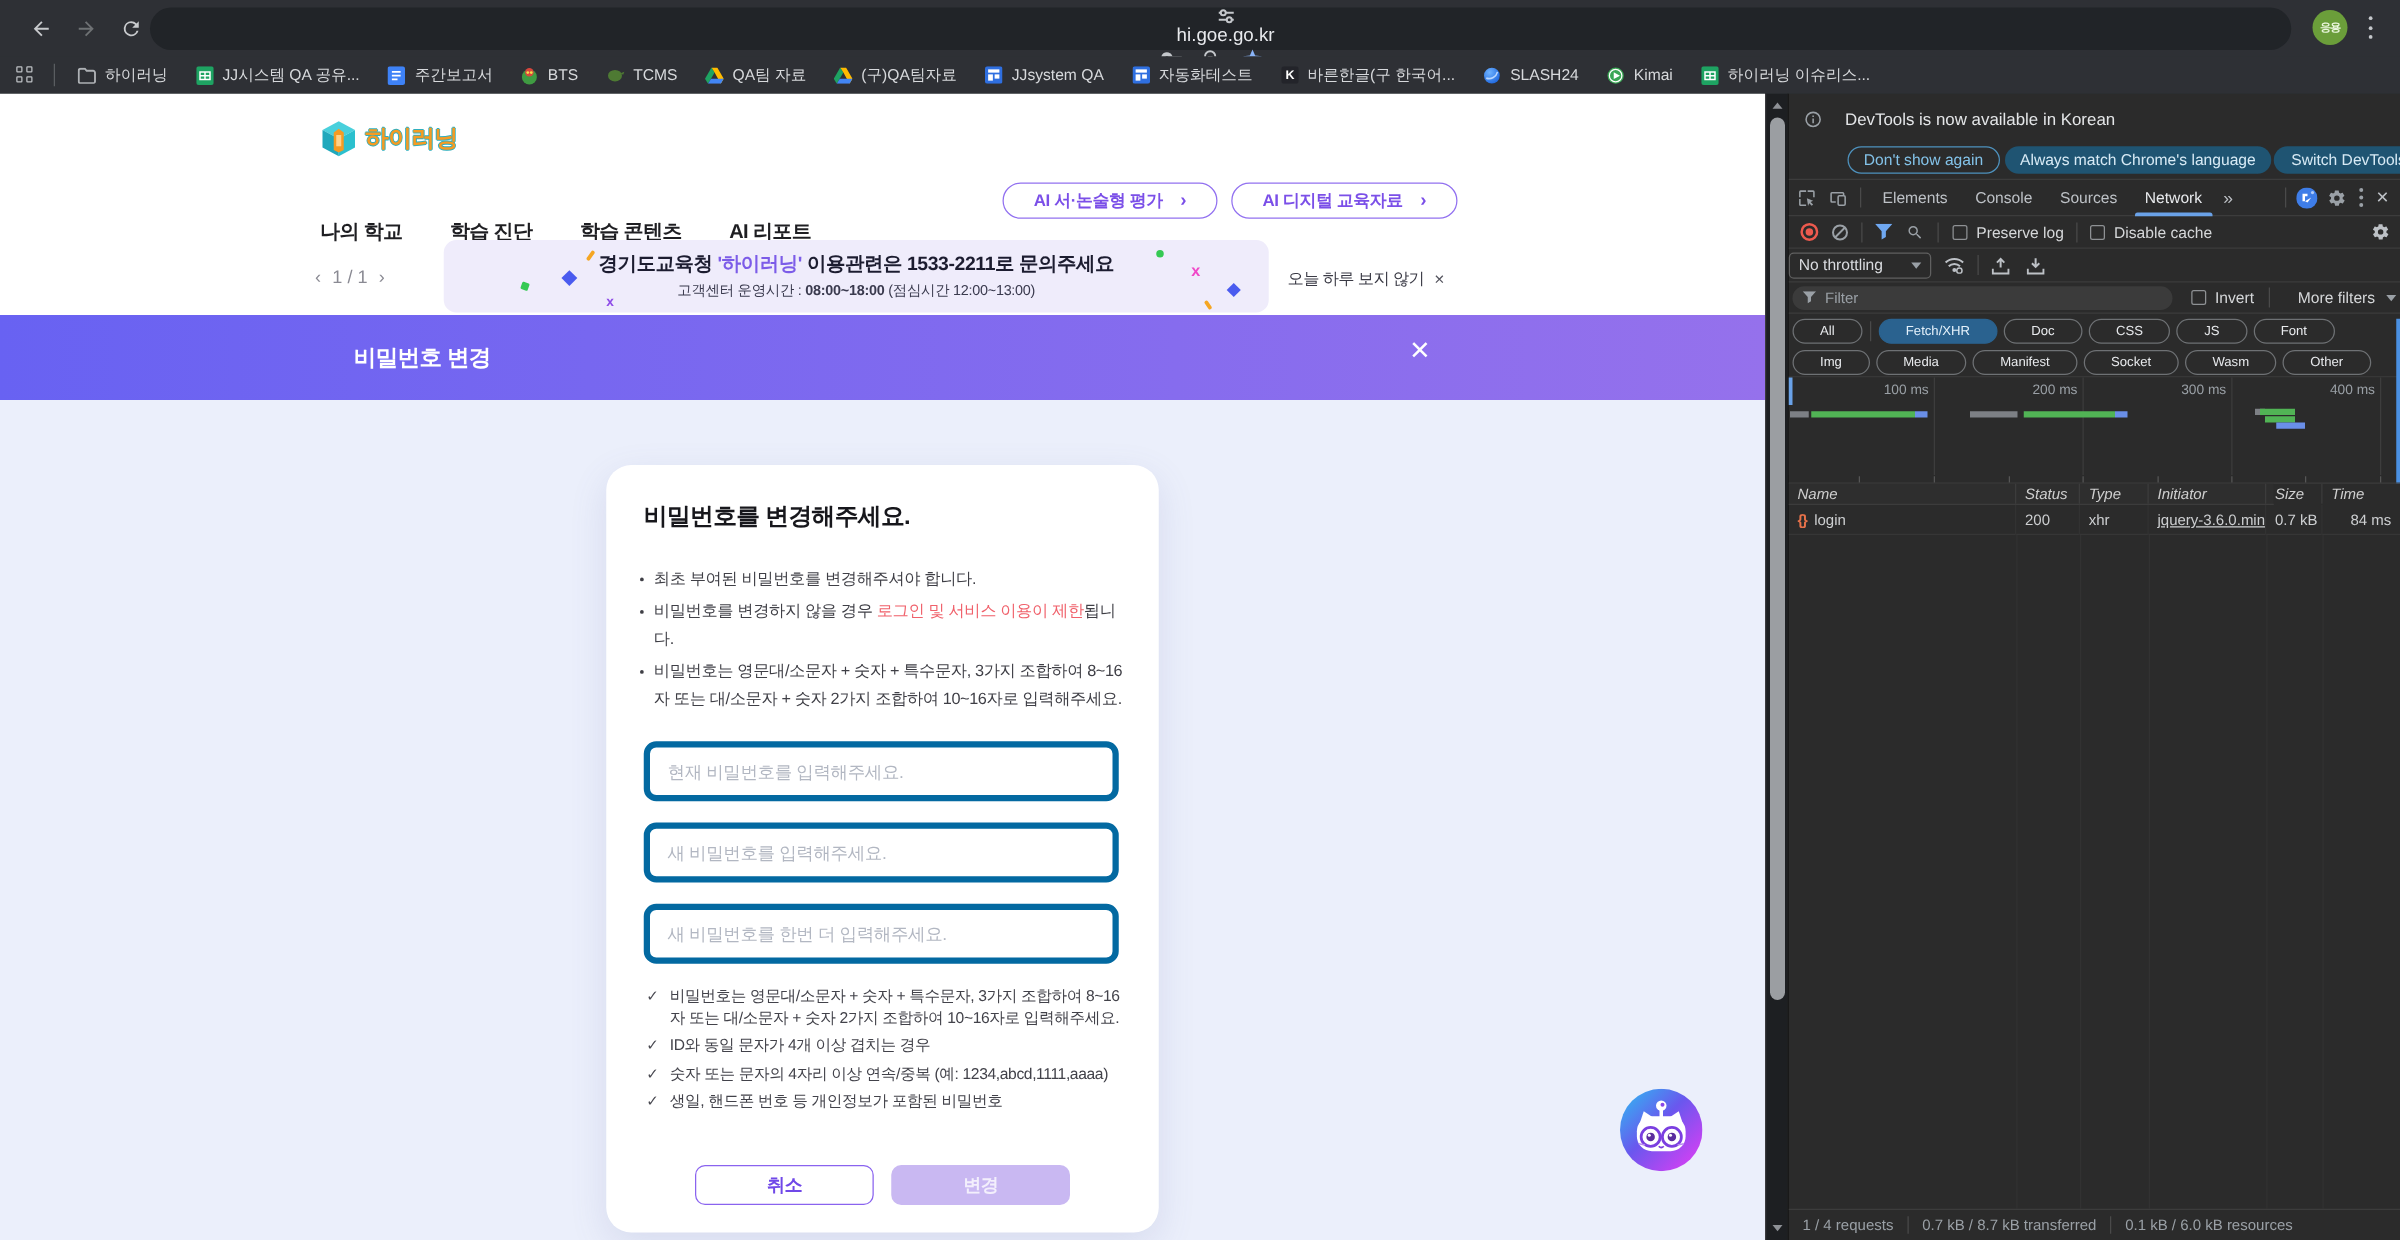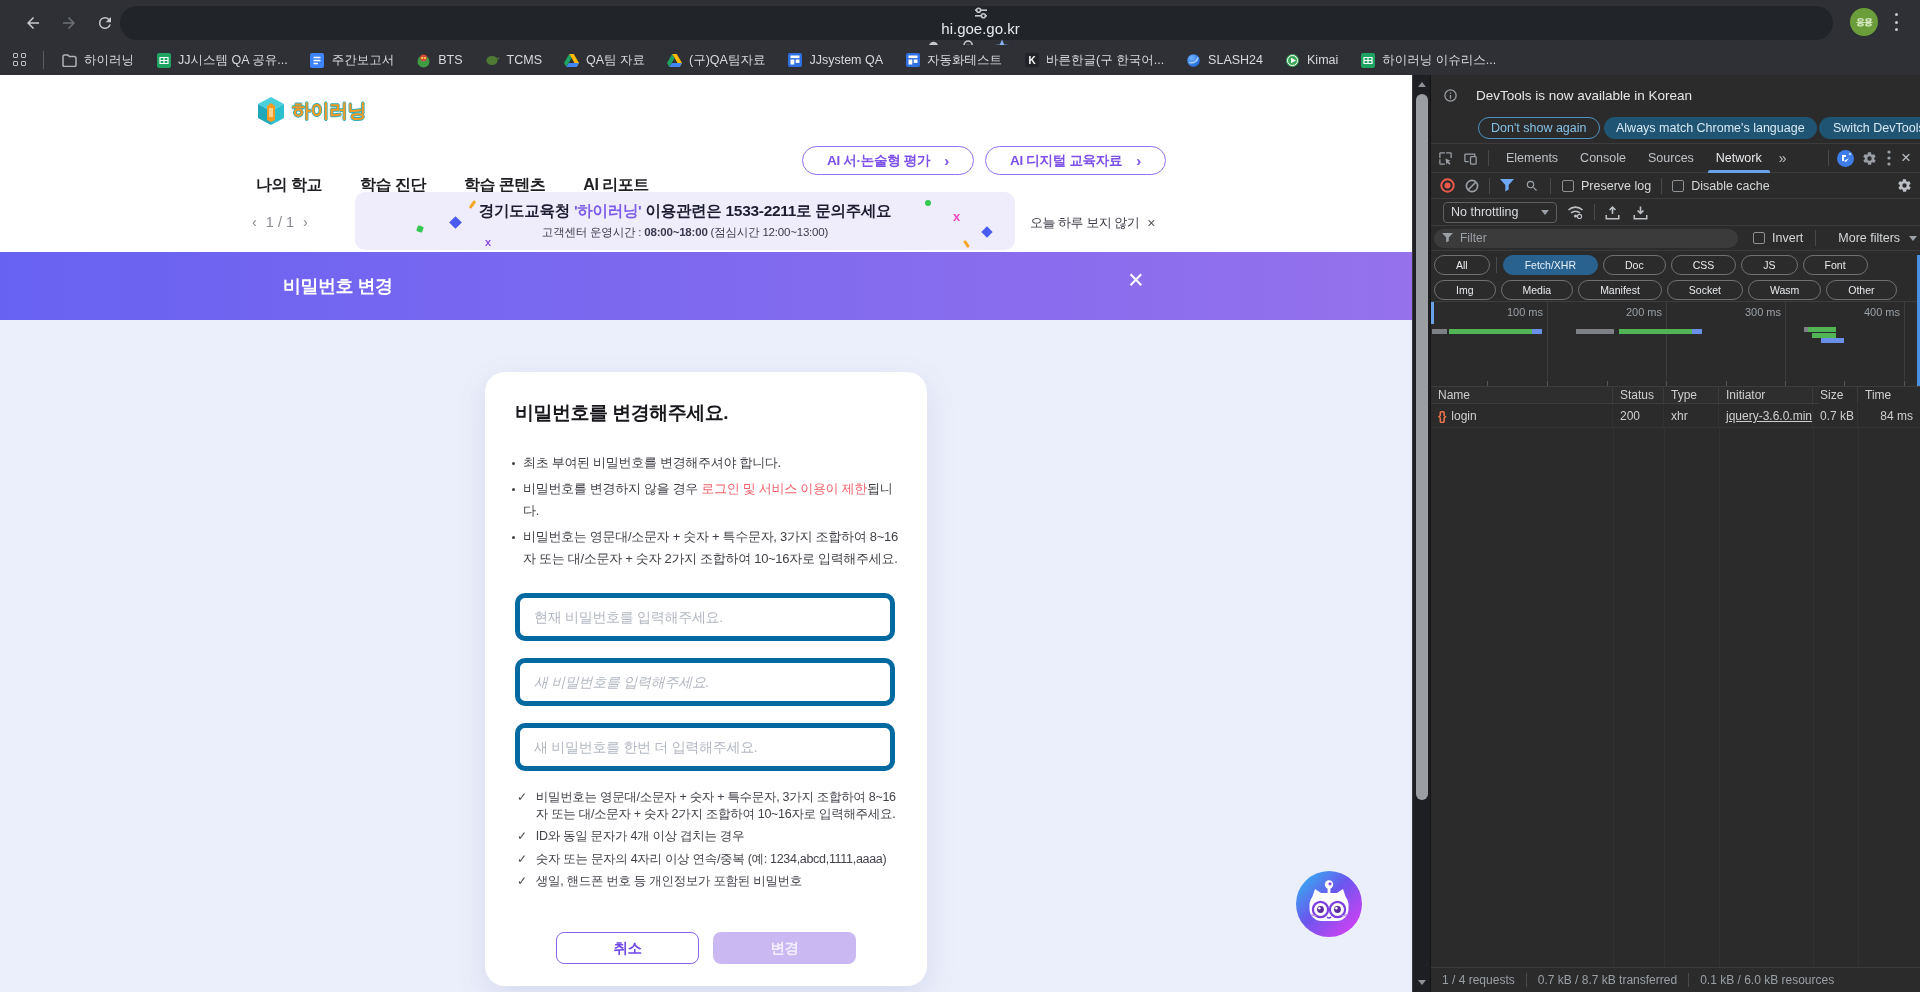--- a/index.html
+++ b/index.html
@@ -84,36 +84,36 @@
 #tabbar { position:absolute; left:0; top:69px; width:490px; height:29px; border-bottom:1px solid #3C3C3C; display:flex; align-items:center; }
 .tbicon { display:flex; align-items:center; justify-content:center; flex:0 0 auto; }
 .vdiv { width:1px; height:16px; background:#4A4A4A; flex:0 0 auto; }
 .dtab { height:29px; display:flex; align-items:center; padding:0 11px; font-size:12.5px; color:#BDC1C6; position:relative; flex:0 0 auto;}
 .dtab.active { color:#E8EAED; }
 .dtab.active::after { content:""; position:absolute; left:3px; right:3px; bottom:0; height:3px; background:#6AA2E8; border-radius:2px 2px 0 0; }
 #nettools { position:absolute; left:0; top:98px; width:490px; height:26px; border-bottom:1px solid #3C3C3C; display:flex; align-items:center; }
 .cb { width:12px; height:12px; border:1px solid #8E9194; border-radius:2px; flex:0 0 auto; }
 .ntlabel { font-size:12.5px; color:#D5D7D9; margin-left:7px; white-space:nowrap;}
 #throttlerow { position:absolute; left:0; top:124px; width:490px; height:27px; border-bottom:1px solid #3C3C3C; display:flex; align-items:center; }
-#throttle { margin-left:12px; width:114px; height:21px; border:1px solid #606060; border-radius:4px; display:flex; align-items:center; justify-content:space-between; padding:0 7px; font-size:12.5px; color:#DADCE0; background:#2B2B2B;}
+#throttle { margin-left:0; width:114px; height:21px; border:1px solid #606060; border-radius:4px; display:flex; align-items:center; justify-content:space-between; padding:0 7px; font-size:12.5px; color:#DADCE0; background:#2B2B2B;}
 #filterrow { position:absolute; left:0; top:151px; width:490px; height:25px; border-bottom:1px solid #3C3C3C; display:flex; align-items:center; }
 #filterbox { margin-left:3px; width:304px; height:19px; background:#3B3B3B; border-radius:10px; display:flex; align-items:center; padding:0 8px; gap:7px;}
 #filterbox span { font-size:12px; color:#9AA0A6; }
 .caret { width:0; height:0; border-left:4px solid transparent; border-right:4px solid transparent; border-top:5px solid #9AA0A6; }
 #chiprow { position:absolute; left:0; top:176px; width:490px; height:51px; border-bottom:1px solid #3C3C3C; display:flex; flex-wrap:wrap; align-content:flex-start; gap:5px; padding:4px 0 0 3px; }
 .chip { height:20px; border:1px solid #6E7174; border-radius:10px; display:flex; align-items:center; padding:0 21px; font-size:10.5px; color:#E8EAED; white-space:nowrap; flex:0 0 auto;}
 .chip.sel { background:#2A628F; border-color:#2A628F; color:#E4F1FB; }
 .chipdiv { width:1px; height:16px; background:#4A4A4A; margin:2px 1px 0; flex:0 0 auto;}
 #timeline { position:absolute; left:0; top:227px; width:490px; height:78px; background:#2B2B2B; }
 .gline { position:absolute; top:0; width:1px; height:78px; background:#3D3D3D; }
 .glabel { position:absolute; top:4px; font-size:11px; color:#9AA0A6; }
 .tlbar { position:absolute; height:5px; }
 #tickstrip { position:absolute; left:0; top:305px; width:490px; height:7px; border-bottom:1px solid #3C3C3C; }
 #tickstrip i { position:absolute; bottom:0; width:1px; height:5px; background:#565656; }
-#thead { position:absolute; left:0; top:312px; width:388px; height:17px; background:#2E2E2E; border-bottom:1px solid #3C3C3C; display:grid; grid-template-columns:182px 51px 55px 94px 45px 63px; }
+#thead { position:absolute; left:0; top:312px; width:388px; height:17px; background:#2E2E2E; border-bottom:1px solid #3C3C3C; display:grid; grid-template-columns:182px 51px 55px 94px 45px 63px;font-style:italic; }
 #thead div { font-size:12px; color:#CFCFCF; padding:1px 0 0 7px; border-right:1px solid #3C3C3C; overflow:hidden; white-space:nowrap;}
 #trow { position:absolute; left:0; top:329px; width:490px; height:24px; border-bottom:1px solid #363636; display:grid; grid-template-columns:182px 51px 55px 94px 45px 63px; align-items:center; }
 #trow div { font-size:12px; color:#CDCFD1; padding-left:7px; border-right:1px solid #323232; height:24px; display:flex; align-items:center; overflow:hidden; white-space:nowrap;}
 #trow .init a { color:#CDCFD1; text-decoration:underline; }
 #trow .time { justify-content:flex-end; padding-right:7px; }
 #emptygrid { position:absolute; left:0; top:353px; width:490px; height:539px; }
 #emptygrid i { position:absolute; top:0; width:1px; height:539px; background:#323232; }
 #dstatus { position:absolute; left:0; top:892px; width:490px; height:25px; border-top:1px solid #3C3C3C; display:flex; align-items:center; font-size:12px; color:#9AA0A6; }
 #dstatus span { padding:0 11px; white-space:nowrap;}
 #dstatus span + span { border-left:1px solid #4A4A4A; }
@@ -392,21 +392,21 @@
           <div class="note">
             <span class="dot"></span>
             <span>비밀번호를 변경하지 않을 경우 <span class="red">로그인 및 서비스 이용이 제한</span>됩니다.</span>
           </div>
           <div class="note">
             <span class="dot"></span>
             <span>비밀번호는 영문대/소문자 + 숫자 + 특수문자, 3가지 조합하여 8~16자 또는 대/소문자 + 숫자 2가지 조합하여 10~16자로 입력해주세요.</span>
           </div>
         </div>
       <input class="minput" style="top: 221px;" placeholder="현재 비밀번호를 입력해주세요.">
-      <input class="minput" style="top: 286px; font-style: italic;" placeholder="새 비밀번호를 입력해주세요.">
+      <input class="minput" style="top: 286px;" placeholder="새 비밀번호를 입력해주세요.">
       <input class="minput" style="top: 351px;" placeholder="새 비밀번호를 한번 더 입력해주세요.">
       <div id="rules">
           <div class="rule">
             <span class="ck">✓</span>
             <span>비밀번호는 영문대/소문자 + 숫자 + 특수문자, 3가지 조합하여 8~16자 또는 대/소문자 + 숫자 2가지 조합하여 10~16자로 입력해주세요.</span>
           </div>
           <div class="rule">
             <span class="ck">✓</span>
             <span>ID와 동일 문자가 4개 이상 겹치는 경우</span>
           </div>

